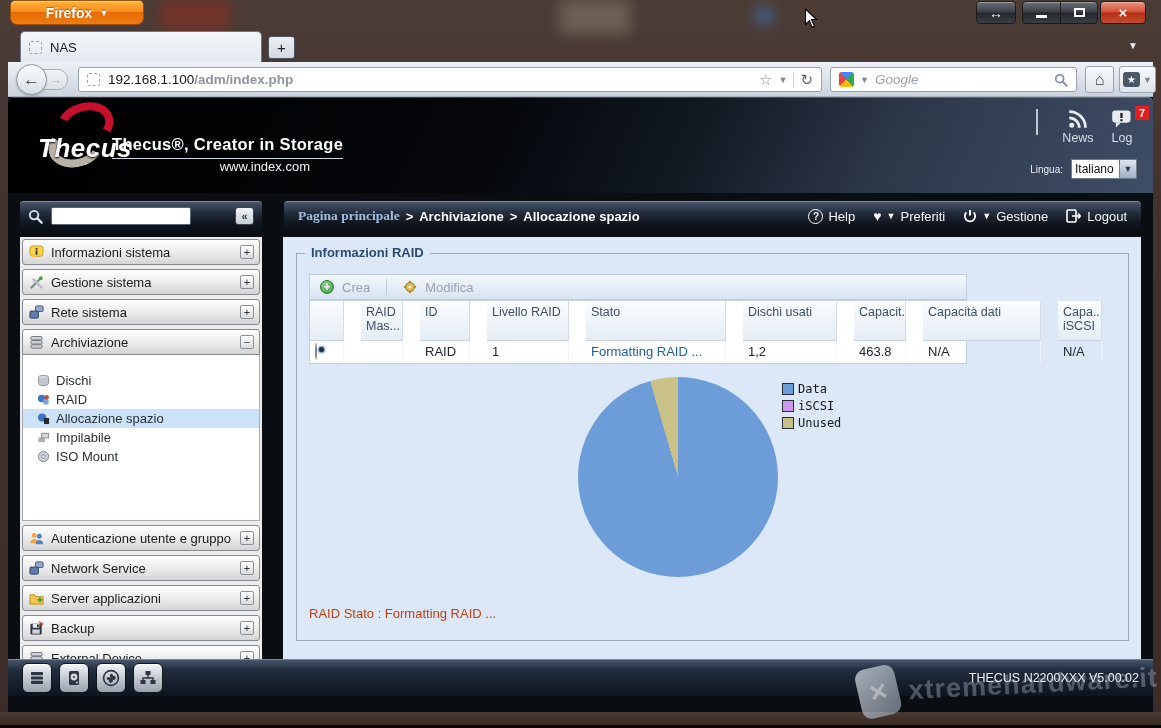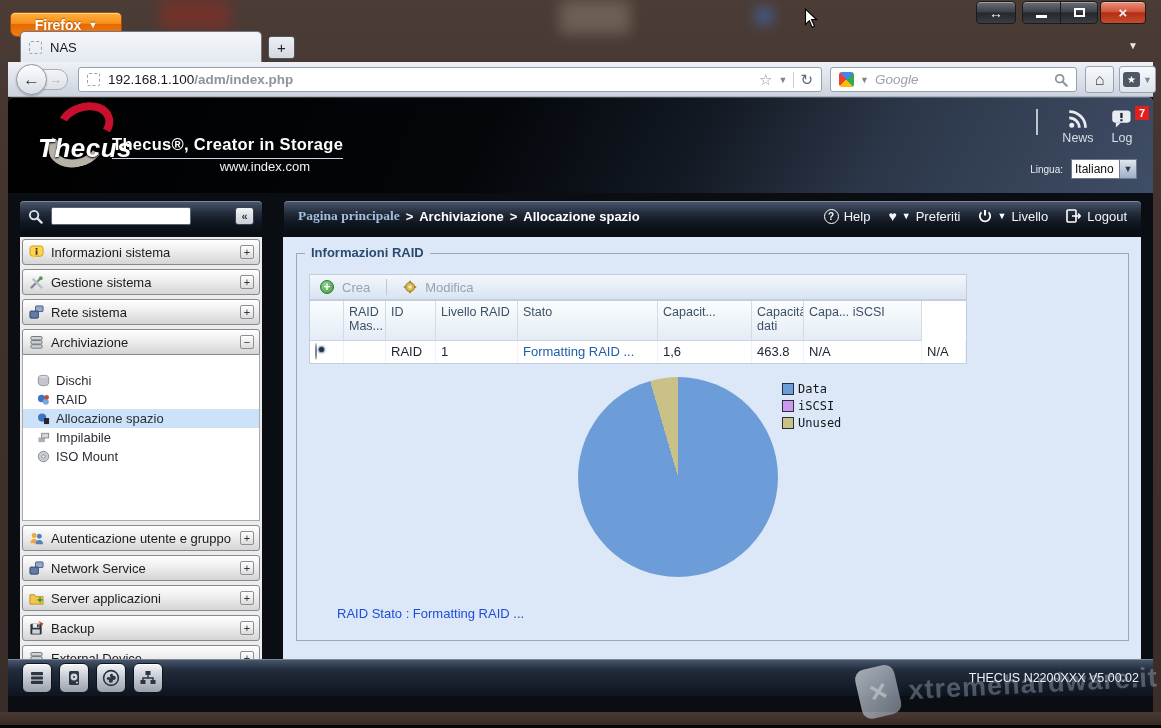--- a/index.html
+++ b/index.html
@@ -4,21 +4,21 @@
 <style>
   * { margin:0; padding:0; box-sizing:border-box; }
   html,body { width:1161px; height:728px; overflow:hidden; font-family:"Liberation Sans", sans-serif; }
   #screen { position:relative; width:1161px; height:728px; background:linear-gradient(180deg,#4c3c36 0%,#42322e 30%,#3a2c28 100%); overflow:hidden; }
   .blob { position:absolute; filter:blur(7px); opacity:.8; }
   .b1 { left:160px; top:0; width:70px; height:30px; background:#7c3128; }
   .b2 { left:560px; top:0; width:70px; height:34px; background:#8e8274; opacity:.5; }
   .b3 { left:756px; top:8px; width:16px; height:16px; background:#3d6fae; border-radius:3px; }
 
   
-  .ff-btn { position:absolute; left:10px; top:12px; width:112px; height:25px; border-radius:5px 5px 7px 7px;
+  .ff-btn { position:absolute; left:10px; top:0; width:134px; height:25px; border-radius:5px 5px 7px 7px;
     background:linear-gradient(#ffb13b 0%,#f78f1e 45%,#e66a02 50%,#f07c12 100%); border:1px solid #9c5208;
     box-shadow:inset 0 1px 0 rgba(255,255,255,.5); color:#fff; font-weight:bold; font-size:14px;
     display:flex; align-items:center; justify-content:center; gap:7px; text-shadow:0 -1px 1px rgba(120,60,0,.6); cursor:default; }
   .ff-caret { font-size:9px; }
   .winbtn { position:absolute; top:1px; height:23px; border:1px solid #1b1b1b; border-radius:4px;
     background:linear-gradient(#6b6f76 0%,#3c4046 48%,#24272c 52%,#3a3e44 100%);
     box-shadow:inset 0 1px 0 rgba(255,255,255,.35); color:#f2f2f2; display:flex; align-items:center; justify-content:center; }
   .wb-restore { left:976px; width:40px; font-size:14px; }
   .wb-min { left:1022px; width:39px; border-radius:4px 0 0 4px; }
   .wb-max { left:1060px; width:38px; border-radius:0 4px 4px 0; }
@@ -128,36 +128,36 @@
   .fieldset-legend { position:absolute; left:8px; top:-9px; background:#dce8f7; padding:0 6px; font-size:13px;
     font-weight:bold; color:#2c4a70; }
   .rtoolbar { position:absolute; left:12px; top:20px; width:658px; height:26px; border:1px solid #c2cedd;
     background:linear-gradient(#f2f7fc,#d9e4f1); display:flex; align-items:center; padding:0 10px; gap:8px; }
   .tool-label { font-size:13px; color:#97a3b3; }
   .tool-sep { width:1px; height:16px; background:#bdc9d7; margin:0 8px; }
   .crea-ico { width:14px; height:14px; border-radius:50%; background:radial-gradient(circle at 35% 30%,#8fd28f,#3f9a3f);
     border:1px solid #2c7a2c; color:#fff; font-size:12px; line-height:12px; text-align:center; font-weight:bold; }
 
   .rtable { position:absolute; left:12px; top:46px; width:658px; border:1px solid #c2cedd; background:#fff; }
-  .thead, .trow { display:grid; grid-template-columns:34px 42px 50px 82px 140px 94px 52px 118px 44px; }
+  .thead, .trow { display:grid; grid-template-columns:34px 42px 50px 82px 140px 94px 52px 118px 44px;gap:17px; }
   .th { background:linear-gradient(#fbfdfe,#e4ecf5); border-right:1px solid #d2dbe6; border-bottom:1px solid #c9d4e1;
     padding:4px 5px; font-size:12.5px; color:#3e5066; min-height:40px; overflow:hidden; white-space:pre-line; }
   .td { padding:3px 5px; font-size:13px; color:#20262e; border-right:1px solid #f0f3f8; height:22px; overflow:hidden; }
   .td.stato { color:#1e5fa8; }
   .radio { width:13px; height:13px; border:1px solid #7c8590; border-radius:50%; margin:2px auto 0;
     background:radial-gradient(circle at 35% 30%,#fff,#dfe5ec); position:relative; }
   .radio::after { content:""; position:absolute; left:3px; top:3px; width:5px; height:5px; border-radius:50%;
     background:#24313f; box-shadow:0 0 2px 1px #5d86b4; }
 
   .pie { position:absolute; left:281px; top:123px; width:200px; height:200px; border-radius:50%; }
   .legend { position:absolute; left:485px; top:128px; display:flex; flex-direction:column; gap:3px; }
   .legend-row { display:flex; align-items:center; gap:4px; }
   .swatch { width:12px; height:12px; border:1px solid #2a2f36; }
   .legend-label { font-family:"DejaVu Sans Mono", monospace; font-size:12px; color:#15181d; }
-  .status-line { position:absolute; left:12px; top:352px; font-size:13px; color:#1d4ed8;margin-left:28px; }
+  .status-line { position:absolute; left:12px; top:352px; font-size:13px; color:#c2410c; }
 
   
   .footerbar { position:absolute; left:0; top:562px; width:1145px; height:37px;
     background:linear-gradient(#4b5a70 0%,#212c3c 30%,#0d141f 100%); box-shadow:inset 0 1px 0 rgba(255,255,255,.28);
     display:flex; align-items:center; padding:0 14px; gap:7px; }
   .fbtn { width:30px; height:30px; border-radius:6px; border:1px solid #10151c;
     background:linear-gradient(#f4f6f8 0%,#c3c9d1 50%,#9aa2ad 100%); box-shadow:inset 0 1px 0 #fff;
     display:flex; align-items:center; justify-content:center; }
   .version { margin-left:auto; color:#edf1f7; font-size:12.5px; }
   .watermark { position:absolute; left:850px; top:556px; width:300px; height:64px; z-index:5; display:flex; align-items:center;
@@ -309,21 +309,21 @@
           <span>Preferiti</span>
         </span>
         <span class="qlink">
           <span>
             <svg width="14" height="14" viewBox="0 0 14 14">
                 <path d="M7 1v5.5" stroke="#fff" stroke-width="2"></path>
                 <path d="M3.4 3.4a5.2 5.2 0 1 0 7.2 0" fill="none" stroke="#fff" stroke-width="1.8"></path>
               </svg>
           </span>
             <span class="tinycaret" style="color:#fff">▼</span>
-          <span>Livello</span>
+          <span>Gestione</span>
         </span>
         <span class="qlink">
           <span>
             <svg width="16" height="14" viewBox="0 0 16 14">
                 <rect x="1" y="1" width="9" height="12" rx="1" fill="none" stroke="#fff" stroke-width="1.6"></rect>
                 <path d="M6 7h8.5M14.5 7l-2.5-2.5M14.5 7l-2.5 2.5" stroke="#fff" stroke-width="1.6" fill="none"></path>
               </svg>
           </span>
           <span>Logout</span>
         </span>
@@ -504,31 +504,32 @@
           <span class="tool-label">Modifica</span>
         </div>
 
         <div class="rtable">
           <div class="thead">
             <div class="th"></div>
             <div class="th">RAID Mas...</div>
             <div class="th">ID</div>
             <div class="th">Livello RAID</div>
             <div class="th">Stato</div>
+            <div class="th">Dischi usati</div>
             <div class="th">Capacit...</div>
             <div class="th">Capacità dati</div>
             <div class="th">Capa... iSCSI</div>
           </div>
           <div class="trow">
             <div class="td"><span class="radio"></span></div>
             <div class="td"></div>
             <div class="td">RAID</div>
             <div class="td">1</div>
             <div class="td stato">Formatting RAID ...</div>
-            <div class="td">1,6</div>
+            <div class="td">1,2</div>
             <div class="td">463.8 ...</div>
             <div class="td">N/A</div>
             <div class="td">N/A</div>
           </div>
         </div>
 
         <div class="pie" style="background: conic-gradient(rgb(109, 157, 217) 0%, rgb(109, 157, 217) 95.5%, rgb(204, 153, 238) 95.5%, rgb(204, 153, 238) 95.5%, rgb(201, 193, 136) 95.5%, rgb(201, 193, 136) 100%);"></div>
         <div class="legend">
           <div class="legend-row">
             <span class="swatch" style="background: rgb(109, 157, 217);"></span>

